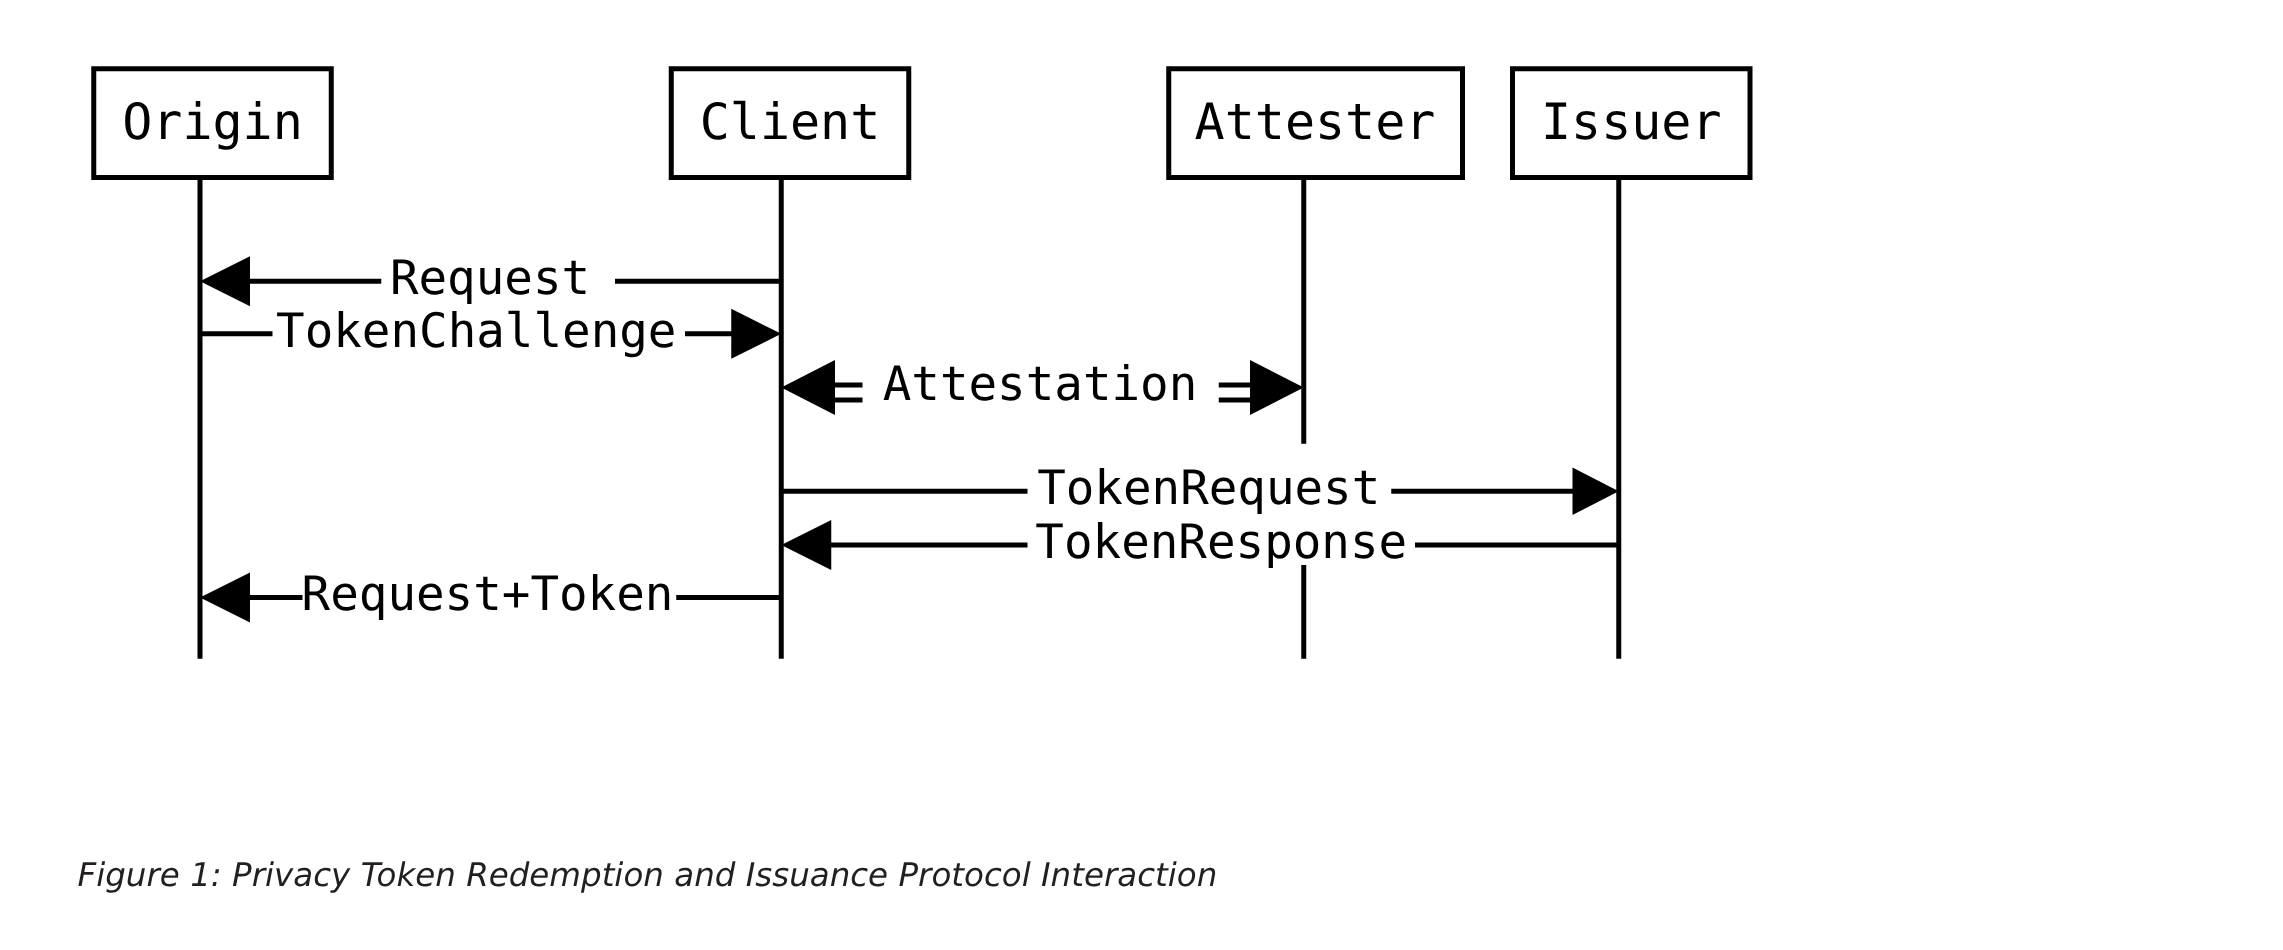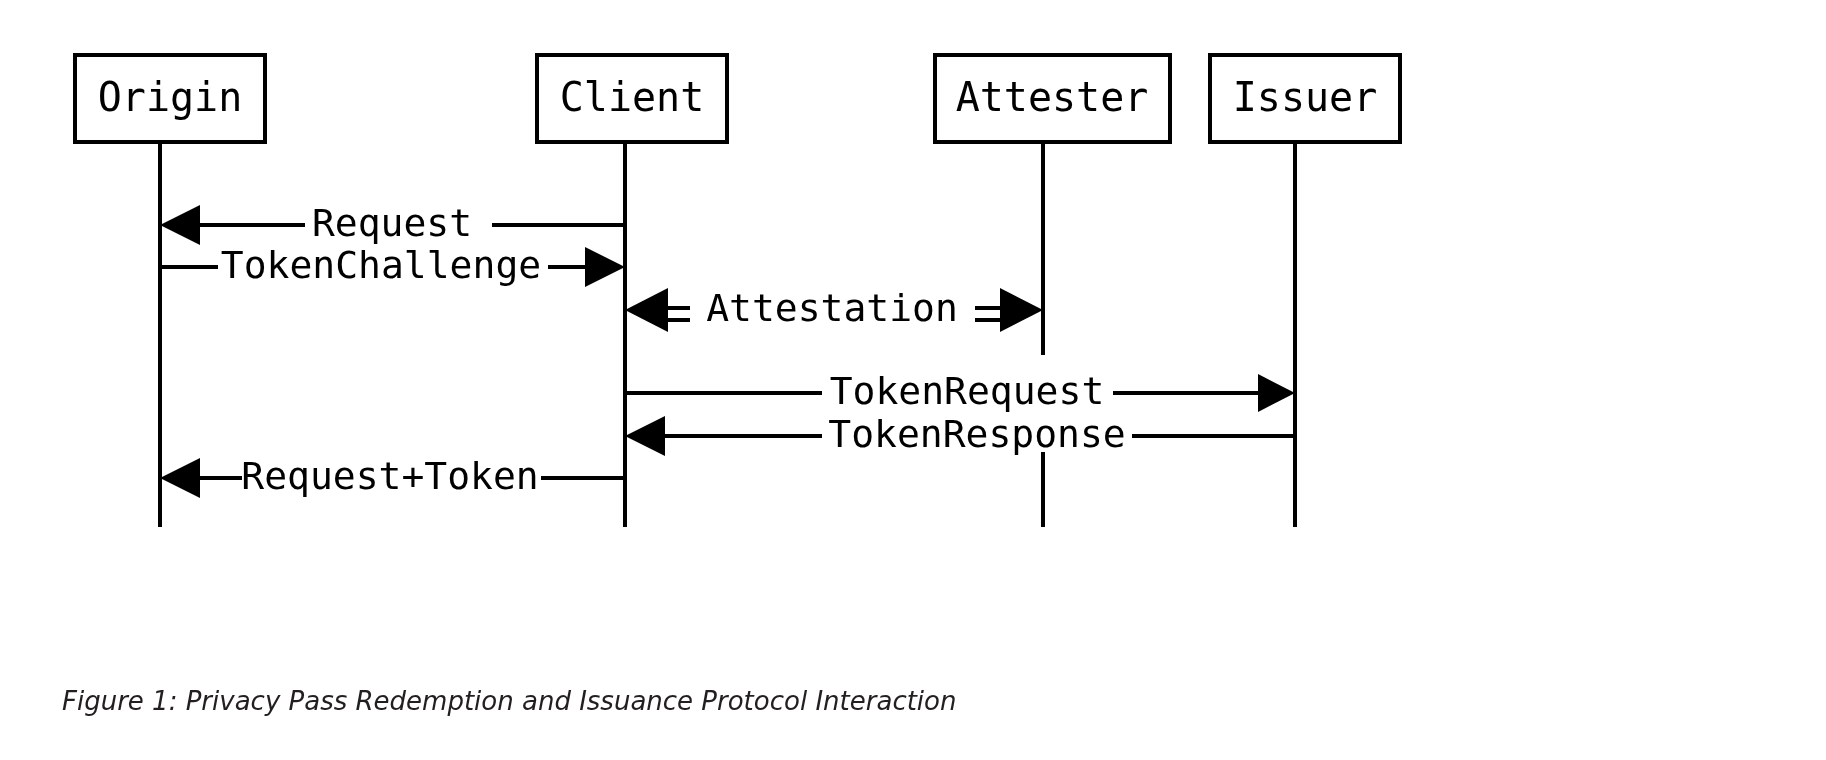--- a/index.html
+++ b/index.html
@@ -153,15 +153,15 @@
 
     <g>
       <line class="msg-line" x1="196" y1="478" x2="242" y2="478"></line>
       <line class="msg-line" x1="541" y1="478" x2="625" y2="478"></line>
       <polygon class="arrow-head" points="160,478 200,458 200,498"></polygon>
       <text class="msg-label" x="390" y="478">Request+Token</text>
     </g>
 
   </svg>
 
-  <div id="caption">Figure 1: Privacy Pass Redemption and Issuance Protocol Interaction</div>
+  <div id="caption">Figure 1: Privacy Token Redemption and Issuance Protocol Interaction</div>
 
 </div>
 
 </body></html>

